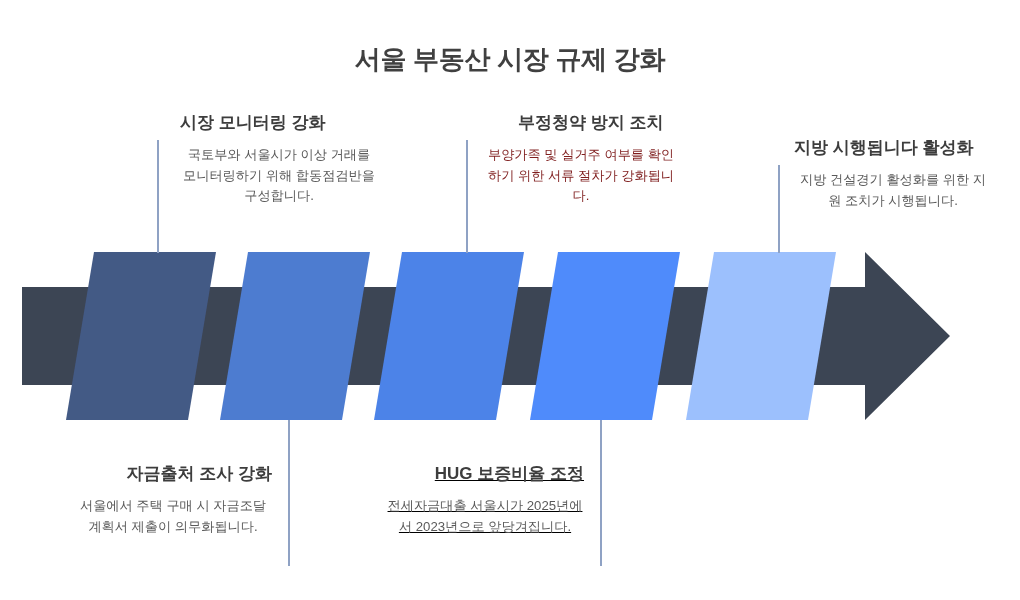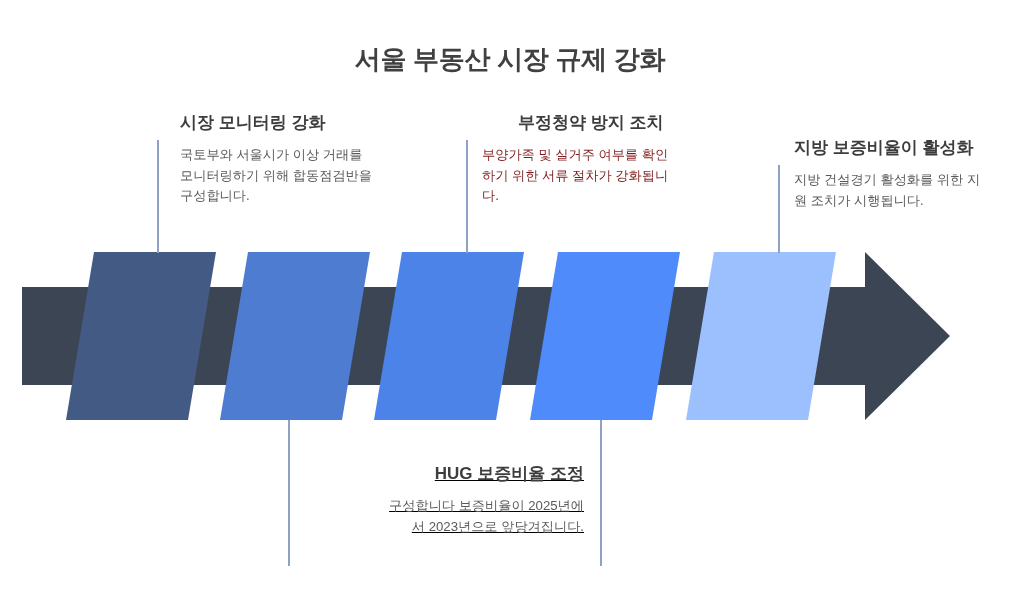--- a/index.html
+++ b/index.html
@@ -55,20 +55,21 @@
     color: #3d3d3d;
     line-height: 1.3;
     margin: 0 0 11px 0;
     white-space: nowrap;
   }
   .callout .c-body {
     font-size: 13.2px;
     color: #5a5a5a;
     line-height: 1.55;
     margin: 0;
+    text-align: center;
   }
 
   .callout.top {
     text-align: left;
     padding-left: 14px;
   }
   .callout.bottom {
     text-align: right;
     padding-right: 14px;
   }
@@ -108,23 +109,27 @@
     <div class="c-title" style="color: rgb(61, 61, 61);">시장 모니터링 강화</div>
     <div class="c-body" style="color: rgb(90, 90, 90);">국토부와 서울시가 이상 거래를 모니터링하기 위해 합동점검반을 구성합니다.</div>
   </div>
 
   <div class="callout top" style="left:468px; top:112px; width:212px;">
     <div class="c-title" style="color: rgb(61, 61, 61); margin-left: 36px;">부정청약 방지 조치</div>
     <div class="c-body" style="color: #7f1d1d;">부양가족 및 실거주 여부를 확인하기 위한 서류 절차가 강화됩니다.</div>
   </div>
 
   <div class="callout top" style="left:780px; top:137px; width:212px;">
-    <div class="c-title" style="color: rgb(61, 61, 61);">지방 보증비율이 활성화</div>
+    <div class="c-title" style="color: rgb(61, 61, 61);">지방 시행됩니다 활성화</div>
     <div class="c-body" style="color: rgb(90, 90, 90);">지방 건설경기 활성화를 위한 지원 조치가 시행됩니다.</div>
   </div>
 
+  <div class="callout bottom" style="left:74px; top:463px; width:212px;">
+    <div class="c-title" style="color: rgb(61, 61, 61);">자금출처 조사 강화</div>
+    <div class="c-body" style="color: rgb(90, 90, 90);">서울에서 주택 구매 시 자금조달계획서 제출이 의무화됩니다.</div>
+  </div>
 
   <div class="callout bottom" style="left:386px; top:463px; width:212px;text-decoration:underline;">
     <div class="c-title" style="color: rgb(61, 61, 61);">HUG 보증비율 조정</div>
-    <div class="c-body" style="color: rgb(90, 90, 90);">구성합니다 보증비율이 2025년에서 2023년으로 앞당겨집니다.</div>
+    <div class="c-body" style="color: rgb(90, 90, 90);">전세자금대출 서울시가 2025년에서 2023년으로 앞당겨집니다.</div>
   </div>
 
 </div>
 
 </body></html>

